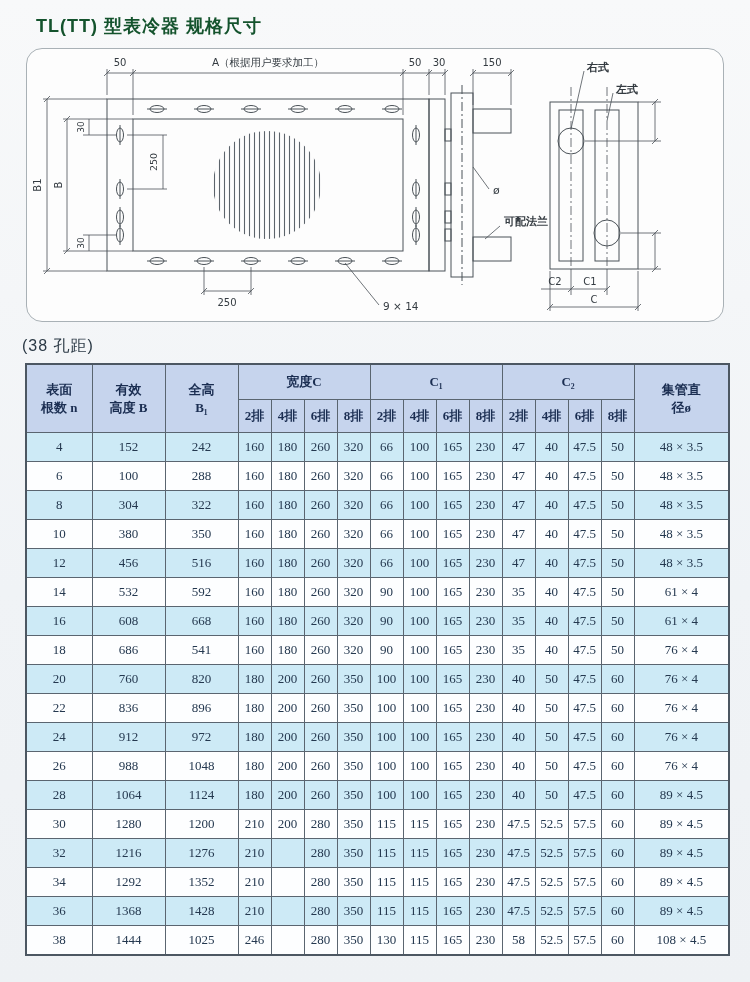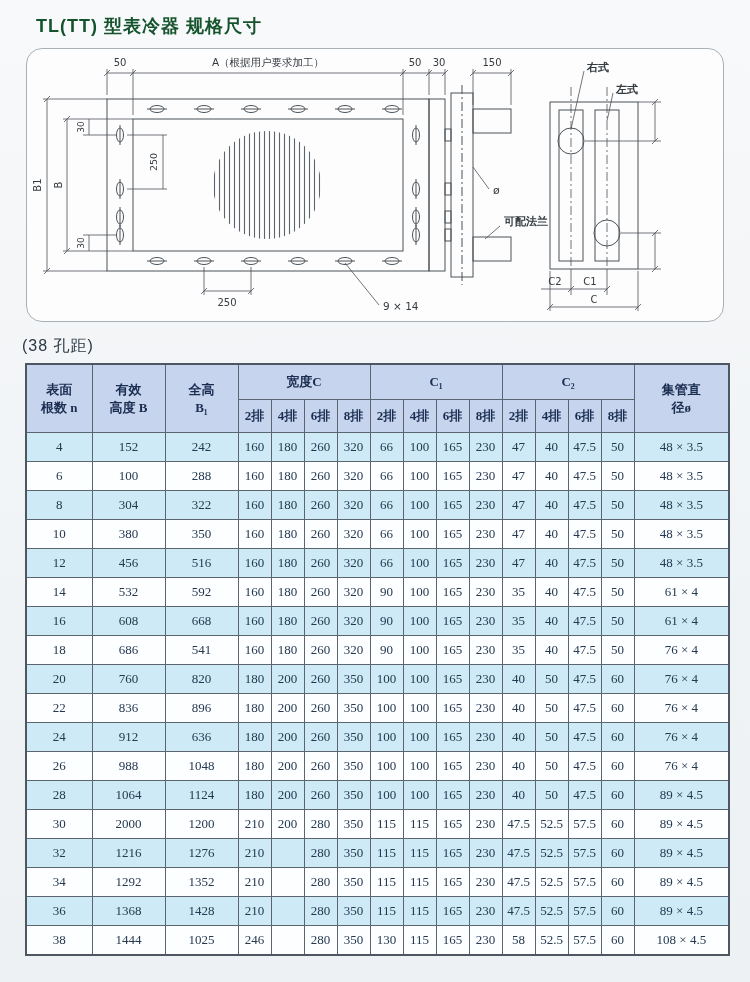--- a/index.html
+++ b/index.html
@@ -462,21 +462,21 @@
         <td>230</td>
         <td>40</td>
         <td>50</td>
         <td>47.5</td>
         <td>60</td>
         <td>76 × 4</td>
       </tr>
       <tr>
         <td>24</td>
         <td>912</td>
-        <td>636</td>
+        <td>972</td>
         <td>180</td>
         <td>200</td>
         <td>260</td>
         <td>350</td>
         <td>100</td>
         <td>100</td>
         <td>165</td>
         <td>230</td>
         <td>40</td>
         <td>50</td>
@@ -515,21 +515,21 @@
         <td>165</td>
         <td>230</td>
         <td>40</td>
         <td>50</td>
         <td>47.5</td>
         <td>60</td>
         <td>89 × 4.5</td>
       </tr>
       <tr>
         <td>30</td>
-        <td>2000</td>
+        <td>1280</td>
         <td>1200</td>
         <td>210</td>
         <td>200</td>
         <td>280</td>
         <td>350</td>
         <td>115</td>
         <td>115</td>
         <td>165</td>
         <td>230</td>
         <td>47.5</td>

